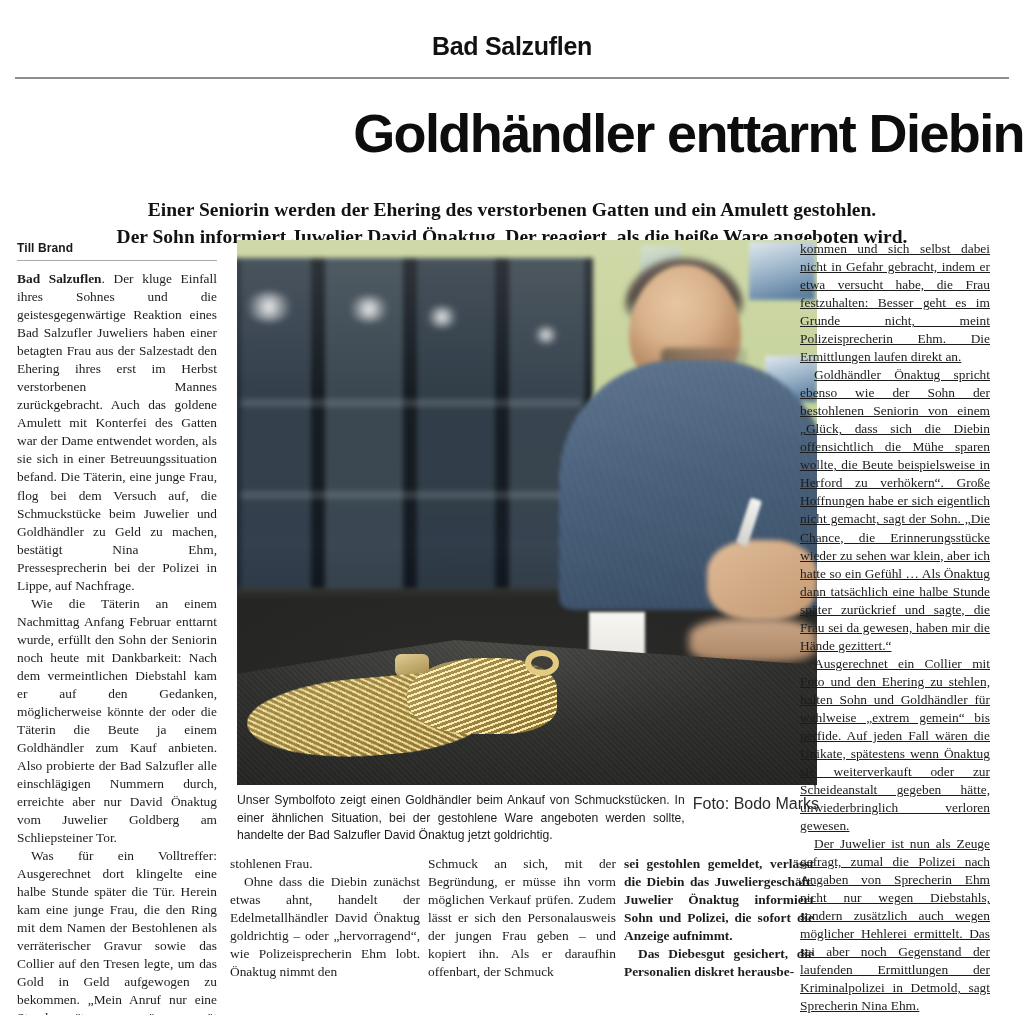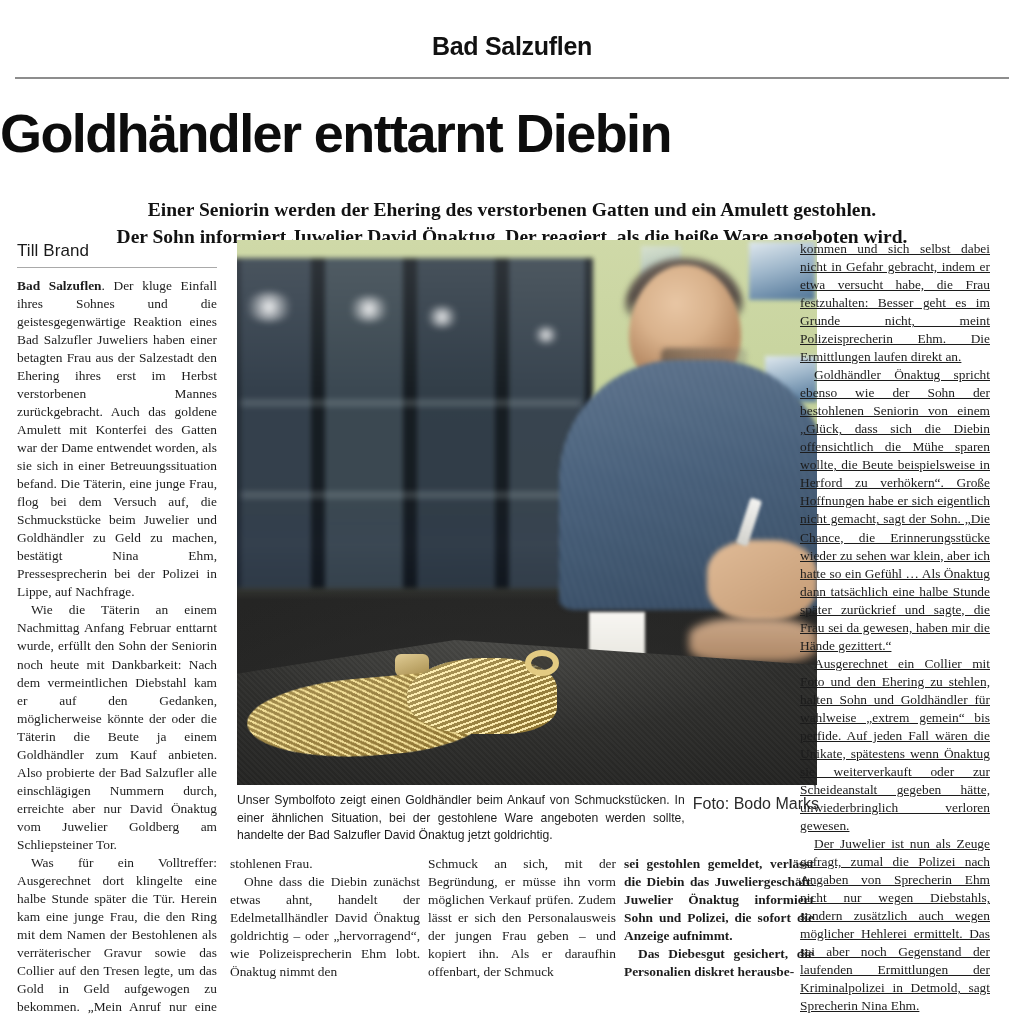--- a/index.html
+++ b/index.html
@@ -36,21 +36,21 @@
   }
   .rule-top {
     margin: 18px 15px 0 15px;
     border: 0;
     border-top: 2px solid #8d8d8d;
     height: 0;
   }
 
   
   .headline {
-    text-align: left;
+    text-align: right;
     font-family: "Liberation Sans", "DejaVu Sans", sans-serif;
     font-weight: bold;
     font-size: 54px;
     letter-spacing: -1.6px;
     color: #0d0d0d;
     margin-top: 27px;
     line-height: 1.02;
   }
   .subhead {
     text-align: center;
@@ -94,22 +94,22 @@
 
   #col1 { left: 17px;  top: 0;   width: 200px; }
   #col2 { left: 230px; top: 615px; width: 190px; }
   #col3 { left: 428px; top: 615px; width: 188px; }
   #col4 { left: 624px; top: 615px; width: 190px; font-weight: bold; }
   #col5 { left: 800px; top: 0;   width: 190px; text-decoration: underline; }
 
   
   .byline {
     font-family: "Liberation Sans", "DejaVu Sans", sans-serif;
-    font-size: 17px;
-    font-weight: normal;
+    font-size: 12px;
+    font-weight: bold;
     color: #1a1a1a;
     letter-spacing: 0.1px;
     margin-bottom: 4px;
   }
   .byline-rule {
     border: 0;
     border-top: 1px solid #a9a9a9;
     margin: 0 0 9px 0;
   }
 

